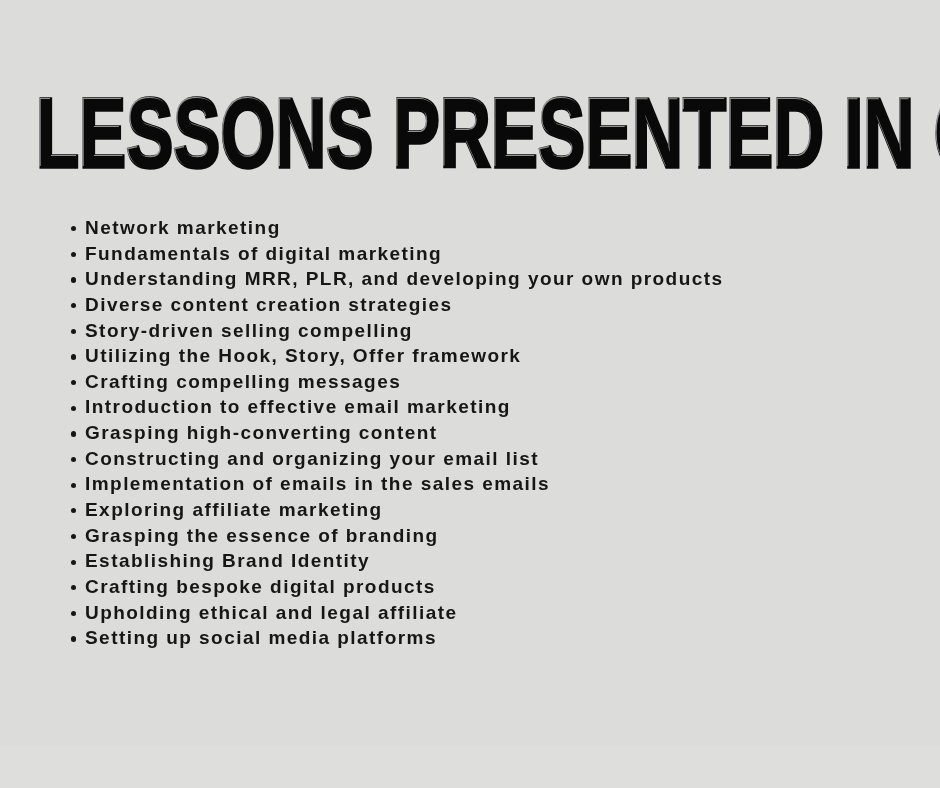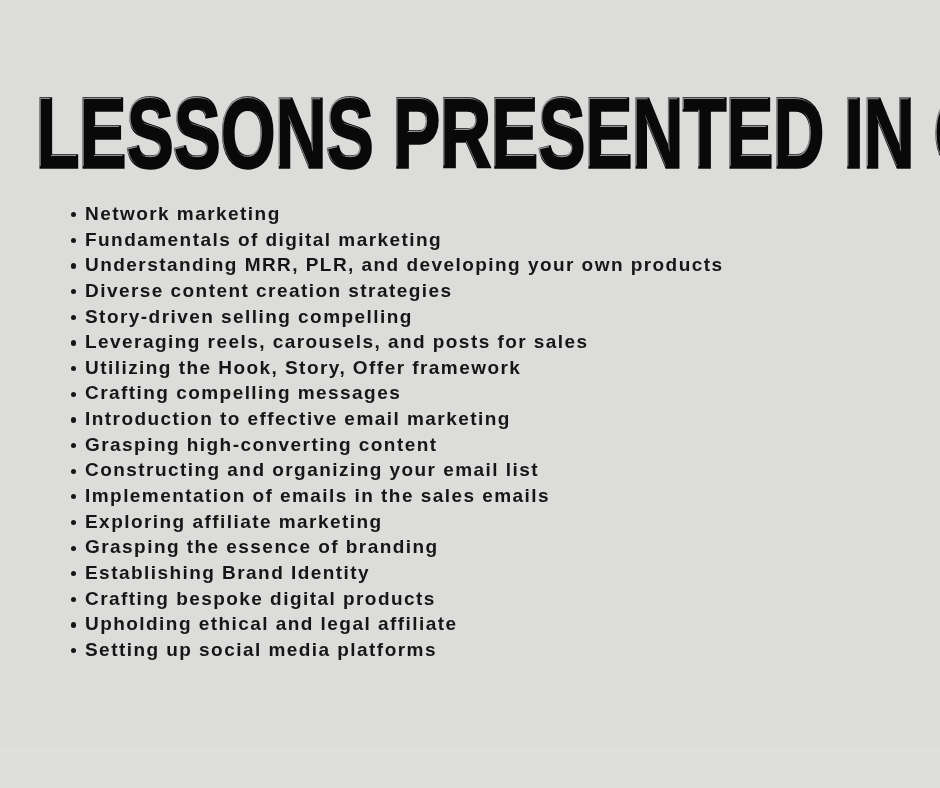--- a/index.html
+++ b/index.html
@@ -61,21 +61,21 @@
     transform-origin: left top;
     -webkit-text-stroke: 3.4px #090909;
     paint-order: stroke fill;
     text-shadow: -1.5px -1.5px 0 rgba(255,255,255,0.55);
   }
 
   
   .lesson-list {
     position: absolute;
     left: 68px;
-    top: 201px;
+    top: 215px;
     margin: 0;
     padding: 0;
     list-style: none;
     width: 860px;
   }
   .lesson-item {
     display: block;
     position: relative;
     height: 25.65px;
     line-height: 25.65px;
@@ -112,21 +112,20 @@
   <div class="title-wrap">
     <h1 class="title">LESSONS PRESENTED IN CANVA</h1>
   </div>
 
   <ul class="lesson-list" id="lesson-list">
       <li class="lesson-item"><span class="bullet-icon" aria-label="•"></span><span class="lesson-text">Network marketing</span></li>
       <li class="lesson-item"><span class="bullet-icon" aria-label="•"></span><span class="lesson-text">Fundamentals of digital marketing</span></li>
       <li class="lesson-item"><span class="bullet-icon" aria-label="•"></span><span class="lesson-text">Understanding MRR, PLR, and developing your own products</span></li>
       <li class="lesson-item"><span class="bullet-icon" aria-label="•"></span><span class="lesson-text">Diverse content creation strategies</span></li>
       <li class="lesson-item"><span class="bullet-icon" aria-label="•"></span><span class="lesson-text">Story-driven selling compelling</span></li>
-      <li class="lesson-item"><span class="bullet-icon" aria-label="•"></span><span class="lesson-text">Leveraging reels, carousels, and posts for sales</span></li>
       <li class="lesson-item"><span class="bullet-icon" aria-label="•"></span><span class="lesson-text">Utilizing the Hook, Story, Offer framework</span></li>
       <li class="lesson-item"><span class="bullet-icon" aria-label="•"></span><span class="lesson-text">Crafting compelling messages</span></li>
       <li class="lesson-item"><span class="bullet-icon" aria-label="•"></span><span class="lesson-text">Introduction to effective email marketing</span></li>
       <li class="lesson-item"><span class="bullet-icon" aria-label="•"></span><span class="lesson-text">Grasping high-converting content</span></li>
       <li class="lesson-item"><span class="bullet-icon" aria-label="•"></span><span class="lesson-text">Constructing and organizing your email list</span></li>
       <li class="lesson-item"><span class="bullet-icon" aria-label="•"></span><span class="lesson-text">Implementation of emails in the sales emails</span></li>
       <li class="lesson-item"><span class="bullet-icon" aria-label="•"></span><span class="lesson-text">Exploring affiliate marketing</span></li>
       <li class="lesson-item"><span class="bullet-icon" aria-label="•"></span><span class="lesson-text">Grasping the essence of branding</span></li>
       <li class="lesson-item"><span class="bullet-icon" aria-label="•"></span><span class="lesson-text">Establishing Brand Identity</span></li>
       <li class="lesson-item"><span class="bullet-icon" aria-label="•"></span><span class="lesson-text">Crafting bespoke digital products</span></li>

